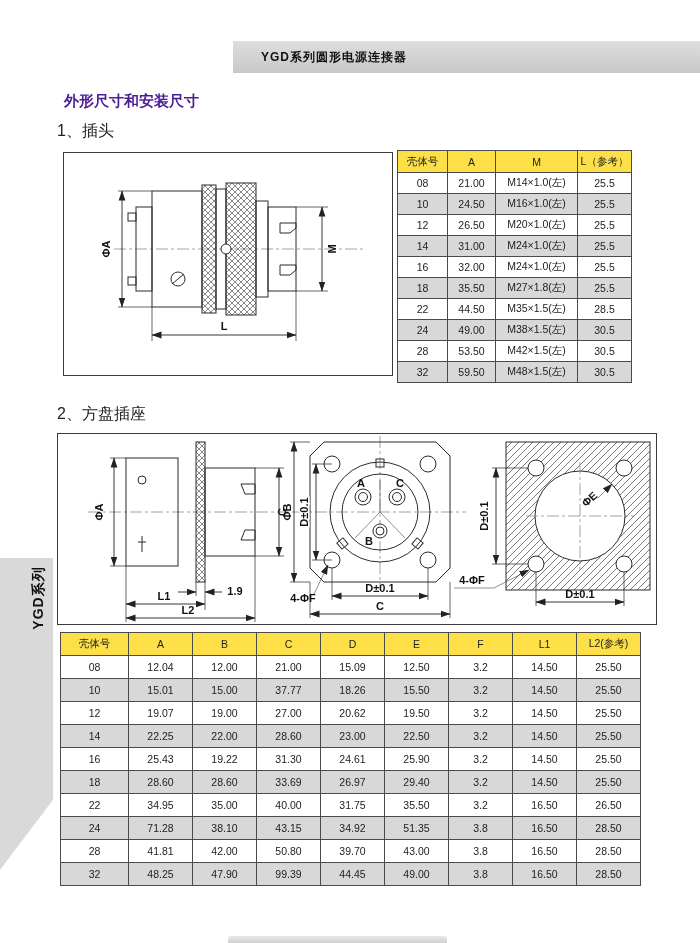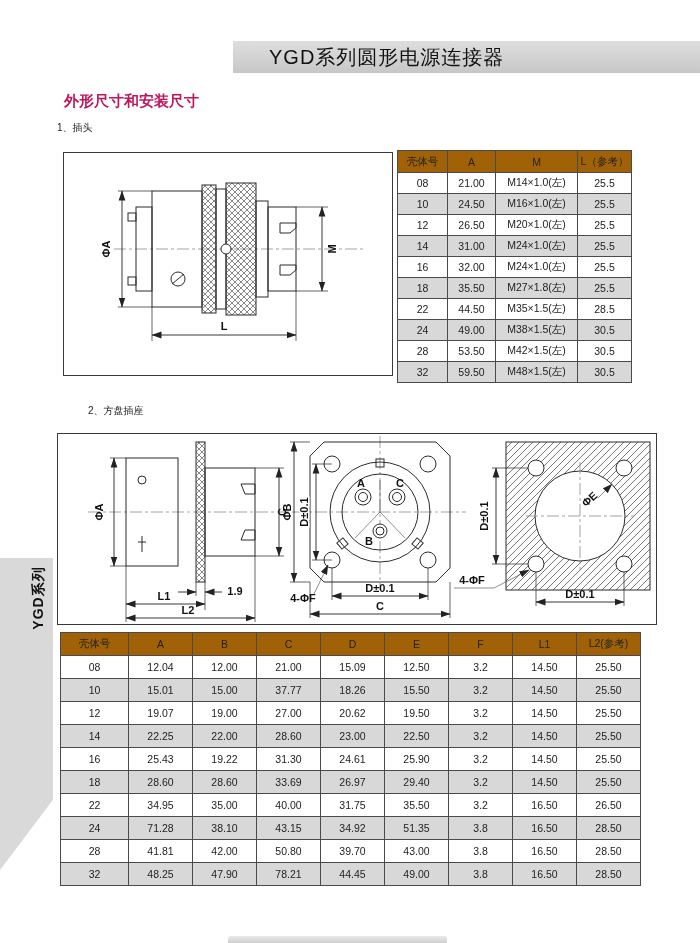--- a/index.html
+++ b/index.html
@@ -6,41 +6,41 @@
   body {
     width:700px; height:943px; position:relative; background:#ffffff;
     font-family:"Liberation Sans","DejaVu Sans",sans-serif; color:#1a1a1a;
     overflow:hidden;
   }
   .header-bar {
     position:absolute; left:233px; top:41px; width:467px; height:32px;
     background:linear-gradient(180deg,#dedede 0%,#d2d2d2 55%,#c7c7c7 100%);
   }
   .header-bar .title {
-    display:inline-block; padding-left:36px; line-height:32px;
-    font-size:20px; font-weight:normal; letter-spacing:1px; color:#111;
+    display:inline-block; padding-left:28px; line-height:32px;
+    font-size:12px; font-weight:bold; letter-spacing:1px; color:#111;
   }
   .section-heading {
-    position:absolute; left:64px; top:92px; font-size:15px; font-weight:bold; color:#be185d;
-  }
-  .subsection { position:absolute; font-size:10px; color:#222; }
+    position:absolute; left:64px; top:92px; font-size:15px; font-weight:bold; color:#4c1d95;
+  }
+  .subsection { position:absolute; font-size:16px; color:#222; }
   #sub1 { left:57px; top:121px; }
-  #sub2 { left:57px; top:404px;margin-left:31px; }
+  #sub2 { left:57px; top:404px; }
 
   .draw-box { position:absolute; border:1px solid #3a3a3a; background:#fff; }
   #box1 { left:63px; top:152px; width:328px; height:222px; }
   #box2 { left:57px; top:433px; width:598px; height:190px; }
   .draw-box svg { display:block; }
 
   table { border-collapse:collapse; position:absolute; table-layout:fixed; background:#fff; }
   th, td {
     border:1px solid #4a4a4a; text-align:center; vertical-align:middle;
     font-size:10.5px; color:#222; padding:0; overflow:hidden; white-space:nowrap;
   }
-  th { font-weight:normal; background:#a16207; }
+  th { font-weight:normal; background:#fde047; }
   tbody tr:nth-child(even) td { background:#d8d8d8; }
   #table1 { left:397px; top:150px; width:234px; border:1.5px solid #3a3a3a; }
   #table1 th { height:21px; } #table1 td { height:20px; }
   #table2 { left:60px; top:632px; width:580px; border:1.5px solid #3a3a3a; }
   #table2 th { height:22px; } #table2 td { height:22px; }
 
   .side-tab {
     position:absolute; left:0; top:558px; width:53px; height:312px; background:#d9d9d9;
     clip-path:polygon(0 0,100% 0,100% 77.5%,0 100%);
   }
@@ -451,21 +451,21 @@
         <td>39.70</td>
         <td>43.00</td>
         <td>3.8</td>
         <td>16.50</td>
         <td>28.50</td>
       </tr>
       <tr>
         <td>32</td>
         <td>48.25</td>
         <td>47.90</td>
-        <td>78.21</td>
+        <td>99.39</td>
         <td>44.45</td>
         <td>49.00</td>
         <td>3.8</td>
         <td>16.50</td>
         <td>28.50</td>
       </tr>
     </tbody>
   </table>
 
 <div class="side-tab">

